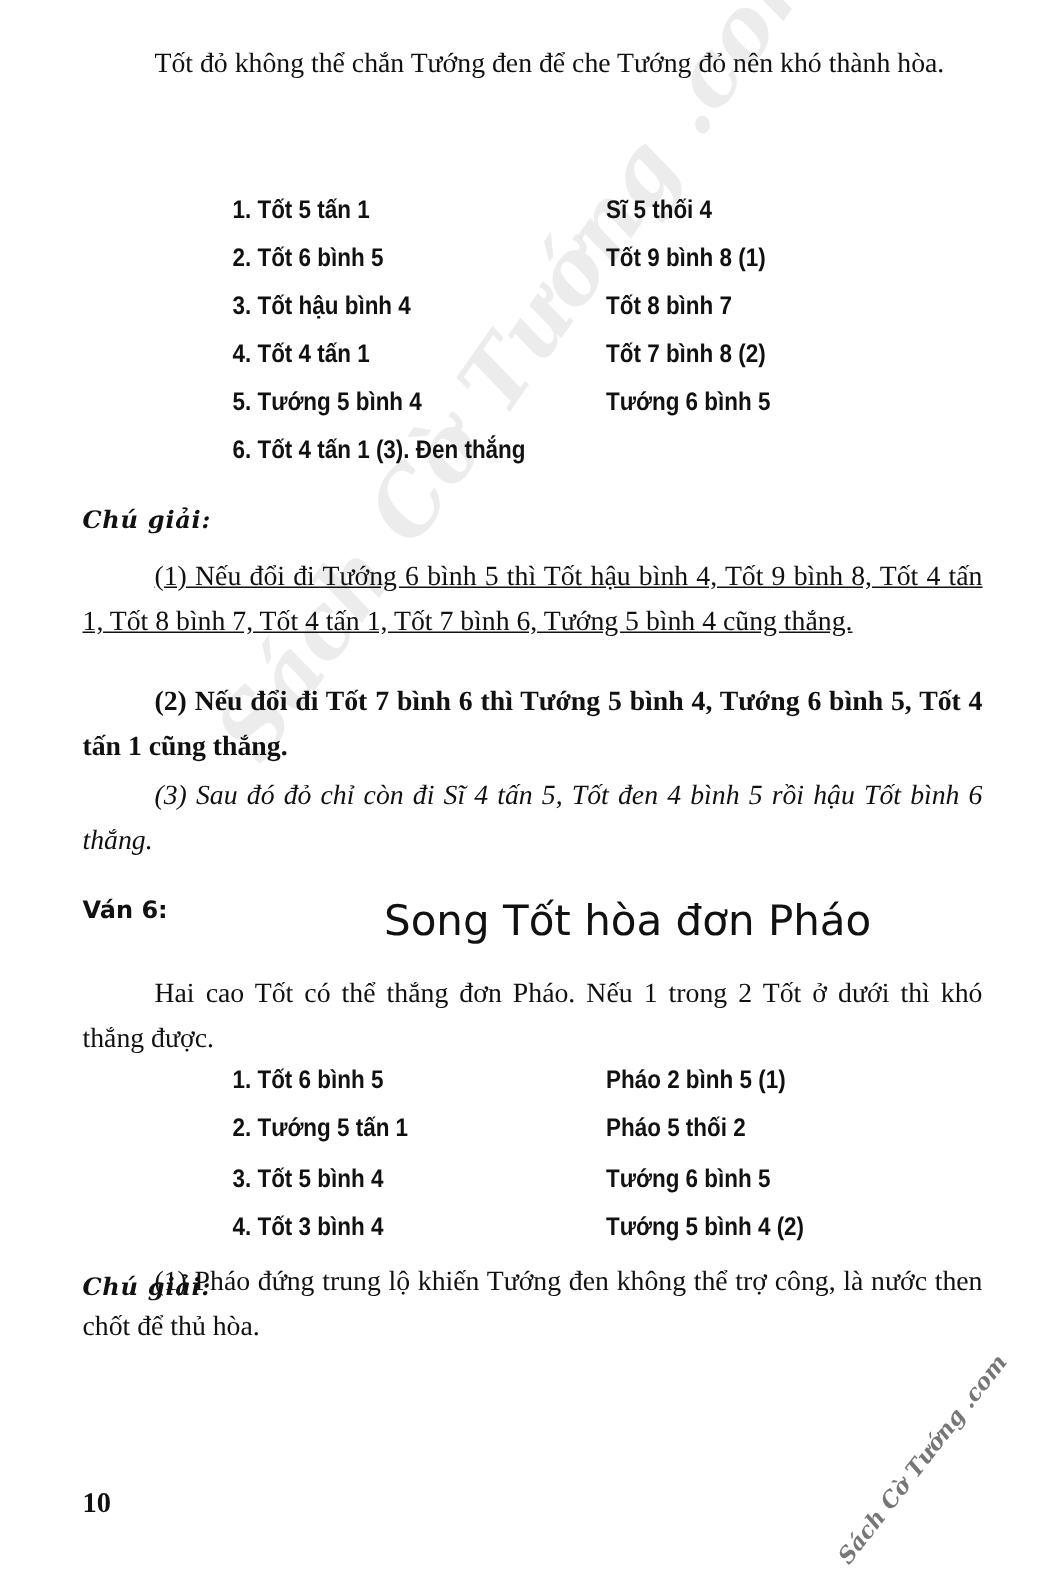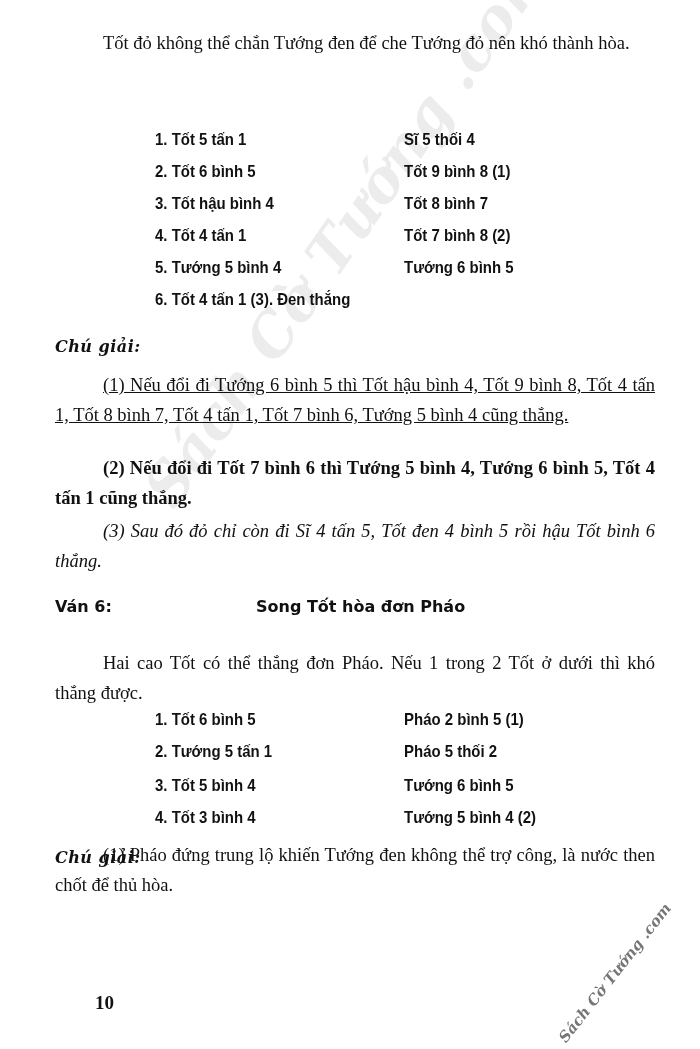--- a/index.html
+++ b/index.html
@@ -25,25 +25,25 @@
     position: absolute; left: 55px;
     font-family: "DejaVu Serif", "Liberation Serif", serif; font-style: italic; font-weight: bold;
     font-size: 16px; letter-spacing: 0.5px;
   }
   .section-label {
     position: absolute; left: 55px; top: 597px;
     font-family: "DejaVu Sans", "Liberation Sans", sans-serif; font-weight: bold; font-size: 16px;
   }
   .section-title {
     position: absolute; left: 256px; top: 597px;
-    font-family: "DejaVu Sans", "Liberation Sans", sans-serif; font-weight: bold; font-size: 16px;
+    font-family: "DejaVu Sans", "Liberation Sans", sans-serif; font-weight: normal; font-size: 28px;
   }
   .page-number {
     position: absolute; left: 55px; top: 992px;
-    font-family: "Liberation Serif", serif; font-weight: bold; font-size: 19px; margin-left: 40px;
+    font-family: "Liberation Serif", serif; font-weight: bold; font-size: 19px;
   }
   .watermark {
     position: absolute; color: rgba(150,150,150,0.18);
     font-family: "DejaVu Serif", serif; font-style: italic; font-weight: bold; pointer-events: none;
     white-space: nowrap;
   }
   .wm-main { left: 130px; top: 480px; font-size: 58px; transform: rotate(-55deg); transform-origin: left top; }
   .wm-corner { left: 555px; top: 1035px; font-size: 15px; color: rgba(60,60,60,0.7); transform: rotate(-52deg); transform-origin: left top; }
 </style>
 </head>

